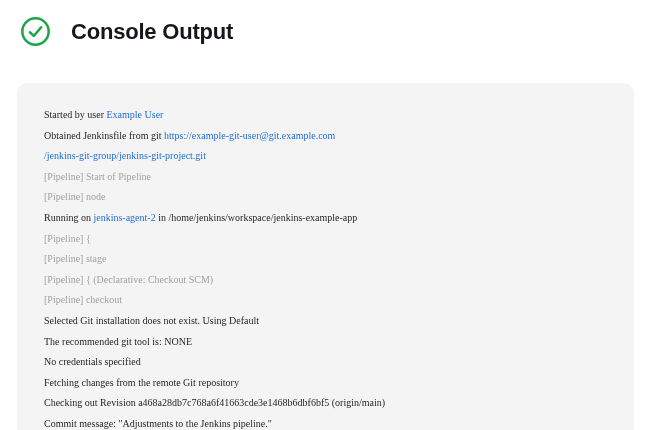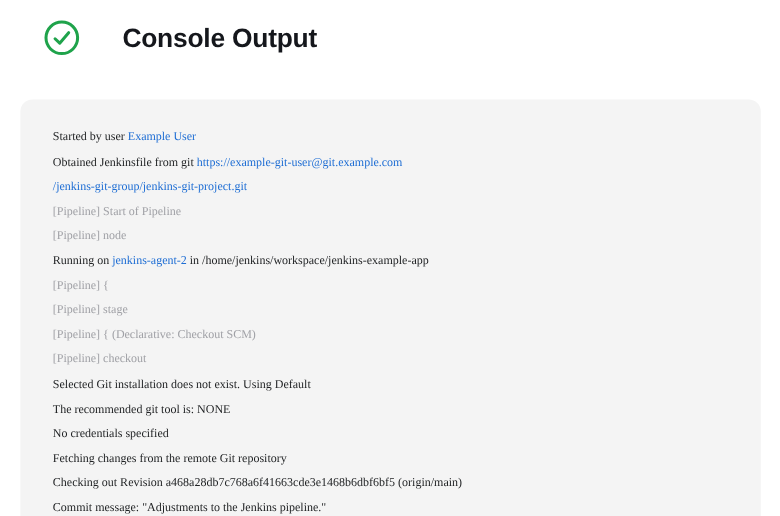--- a/index.html
+++ b/index.html
@@ -8,22 +8,21 @@
     width: 650px;
     height: 430px;
     overflow: hidden;
     background: #ffffff;
     font-family: "Liberation Sans", sans-serif;
   }
   .page-header {
     display: flex;
     align-items: center;
     padding: 16px 0 0 20px;
-    gap: 35px;
-    margin-left: 16px;
+    gap: 20px;
   }
   .status-icon {
     width: 31px;
     height: 31px;
     display: inline-block;
     flex: 0 0 auto;
   }
   .page-title {
     margin: 0;
     font-size: 22px;

